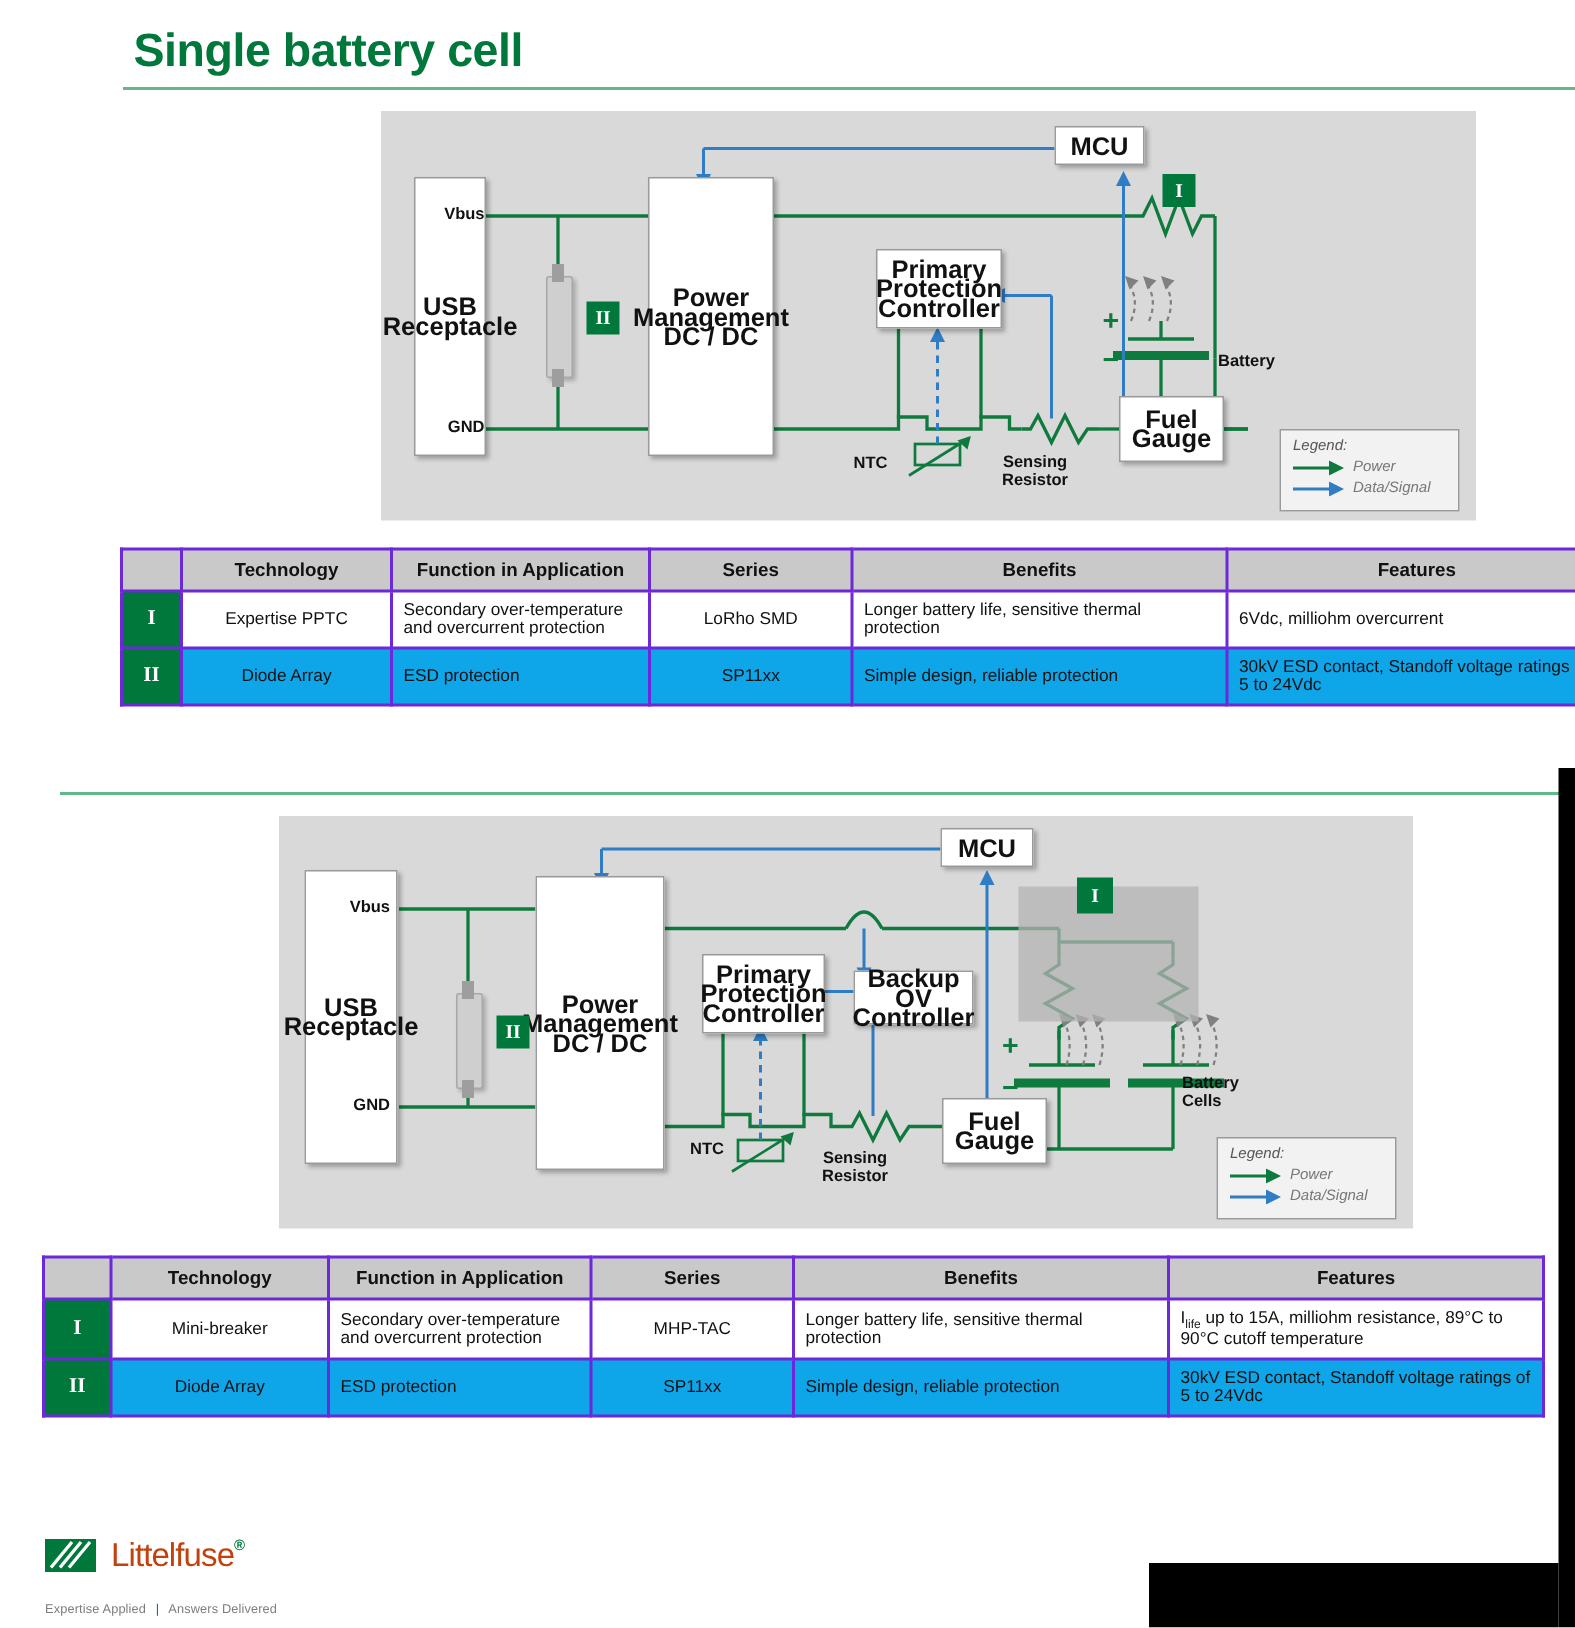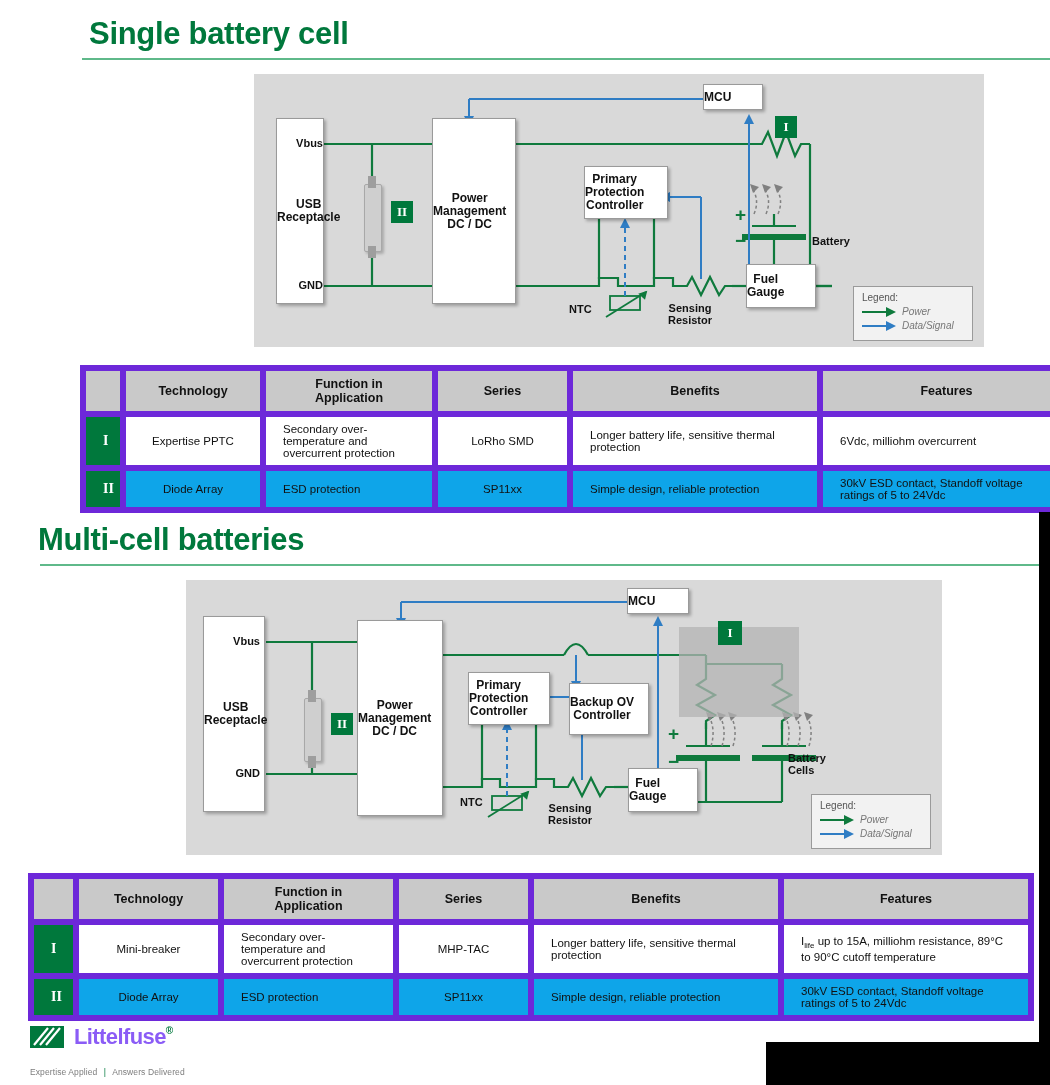--- a/index.html
+++ b/index.html
@@ -20,66 +20,66 @@
     height:2px;background:#5FB98A;margin-top:6px;
     margin-left:40px;width:1000px;
   }
   
   .diagram{
     position:relative;background:#d9d9d9;
   }
   .box{
     position:absolute;background:#ffffff;border:1px solid #9a9a9a;
     box-shadow:2px 2px 3px rgba(0,0,0,0.28);
-    display:flex;align-items:center;
-    text-align:center;font-size:12px;font-weight:bold;color:#111;
+    display:flex;align-items:center;justify-content:center;
+    text-align:center;font-size:17px;font-weight:bold;color:#111;
     line-height:13px;box-sizing:border-box;
   }
   .lbl{
     position:absolute;font-size:11px;font-weight:bold;color:#111;
     line-height:12px;white-space:pre;
   }
   .badge{
     position:absolute;background:#00783C;color:#ffffff;
     font-family:"Liberation Serif", serif;
     font-size:13px;font-weight:bold;text-align:center;
     display:flex;align-items:center;justify-content:center;
   }
   .gbox{position:absolute;background:#b3b3b3;}
   .legend{
     position:absolute;background:#f2f2f2;border:1px solid #9a9a9a;
     box-sizing:border-box;padding:5px 8px;
   }
-  .legend .lgt{font-size:10px;color:#555;margin-bottom:3px;}
+  .legend .lgt{font-size:10px;font-style:italic;color:#555;margin-bottom:3px;}
   .legend .lgrow{display:flex;align-items:center;gap:4px;margin-top:3px;}
   .legend .lgtxt{font-size:10px;font-style:italic;color:#777;}
   
   table.spec{
     border-collapse:collapse;width:990px;
     table-layout:fixed;
     font-size:11.5px;color:#111;
     border:1px solid #8c8c8c;
   }
   table.spec th,table.spec td{
-    border:6px solid #6d28d9;padding:6px 17px;vertical-align:middle;
+    border:2px solid #6d28d9;padding:6px 7px;vertical-align:middle;
     box-sizing:border-box;
   }
   table.spec th{background:#c9c9c9;font-weight:bold;text-align:center;font-size:12.5px;}
   table.spec td.num{
     background:#00783C;color:#fff;text-align:center;
     font-family:"Liberation Serif", serif;font-weight:bold;font-size:14px;
   }
   table.spec td.ctr{text-align:center;}
   tr.odd td{background:#ffffff;}
   tr.even td{background:#0ea5e9;}
   tr.even td.num{background:#00783C;}
   
   .footer{position:absolute;left:30px;bottom:8px;}
   .logo-row{display:flex;align-items:flex-end;gap:8px;}
-  .logo-word{font-size:22px;font-weight:bold;color:#8b5cf6;letter-spacing:-0.6px;}
+  .logo-word{font-size:22px;font-weight:normal;color:#c2410c;letter-spacing:-0.6px;}
   .tagline{font-size:8.5px;color:#7d7d7d;margin-top:17px;letter-spacing:0.1px;}
   .blackbar{position:absolute;background:#000000;}
 </style>
 </head>
 <body>
 
 <div class="section" style="top:16px;margin-left:42px;">
   <div class="sec-title">Single battery cell</div>
   <div class="title-rule"></div>
 
@@ -262,21 +262,20 @@
         <td>ESD protection</td>
         <td class="ctr">SP11xx</td>
         <td>Simple design, reliable protection</td>
         <td>30kV ESD contact, Standoff voltage ratings of 5 to 24Vdc</td>
       </tr>
     </tbody>
   </table>
 </div>
 
 <div class="section" style="top:522px;">
-  <div class="sec-title" style="padding-left:38px;">Multi-cell batteries</div>
   <div class="title-rule"></div>
 
   <div class="diagram" style="margin-left:186px;margin-top:14px;width:756px;height:275px;">
 
     <svg width="756" height="275" style="position:absolute;left:0;top:0;">
       <g stroke="#0f7a3d" stroke-width="2.2" fill="none">
 
         <line x1="80" y1="62" x2="171" y2="62"></line>
         <line x1="126" y1="62" x2="126" y2="118"></line>
 
@@ -389,21 +388,21 @@
     <div class="box" style="left:441px;top:8px;width:62px;height:26px;">
       <span>MCU</span>
     </div>
 
     <div class="box" style="left:282px;top:92px;width:82px;height:53px;">
       <span style="white-space:pre-line;">Primary
 Protection
 Controller</span>
     </div>
 
-    <div class="box" style="left:383px;top:103px;width:80px;height:52px;">
+    <div class="box" style="left:383px;top:103px;width:80px;height:36px;">
       <span style="white-space:pre-line;">Backup OV
 Controller</span>
     </div>
 
     <div class="box" style="left:442px;top:188px;width:70px;height:44px;">
       <span style="white-space:pre-line;">Fuel
 Gauge</span>
     </div>
 
     <div class="lbl" style="left:274px;top:216px;">NTC</div>

